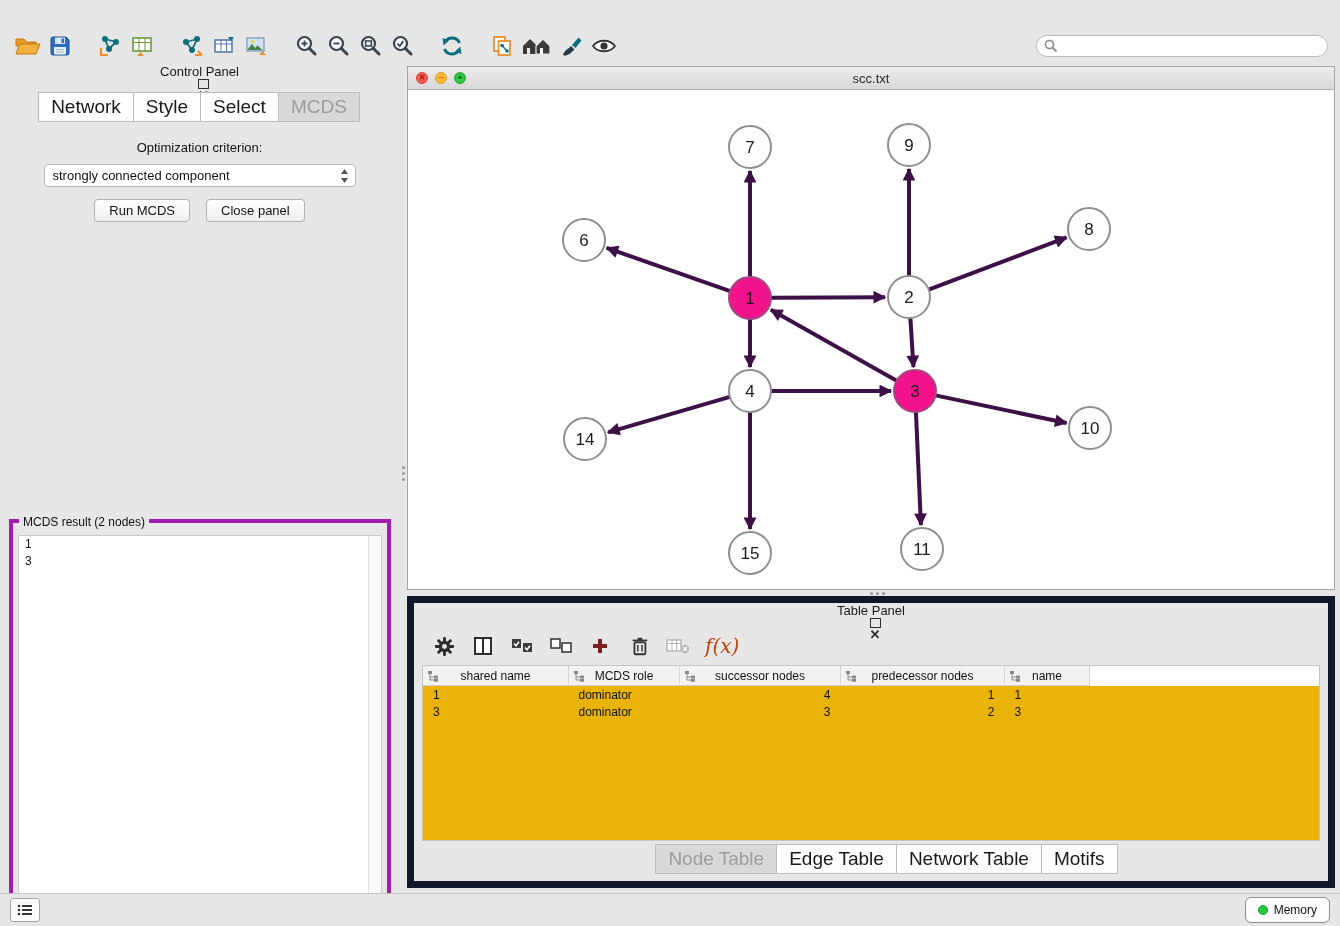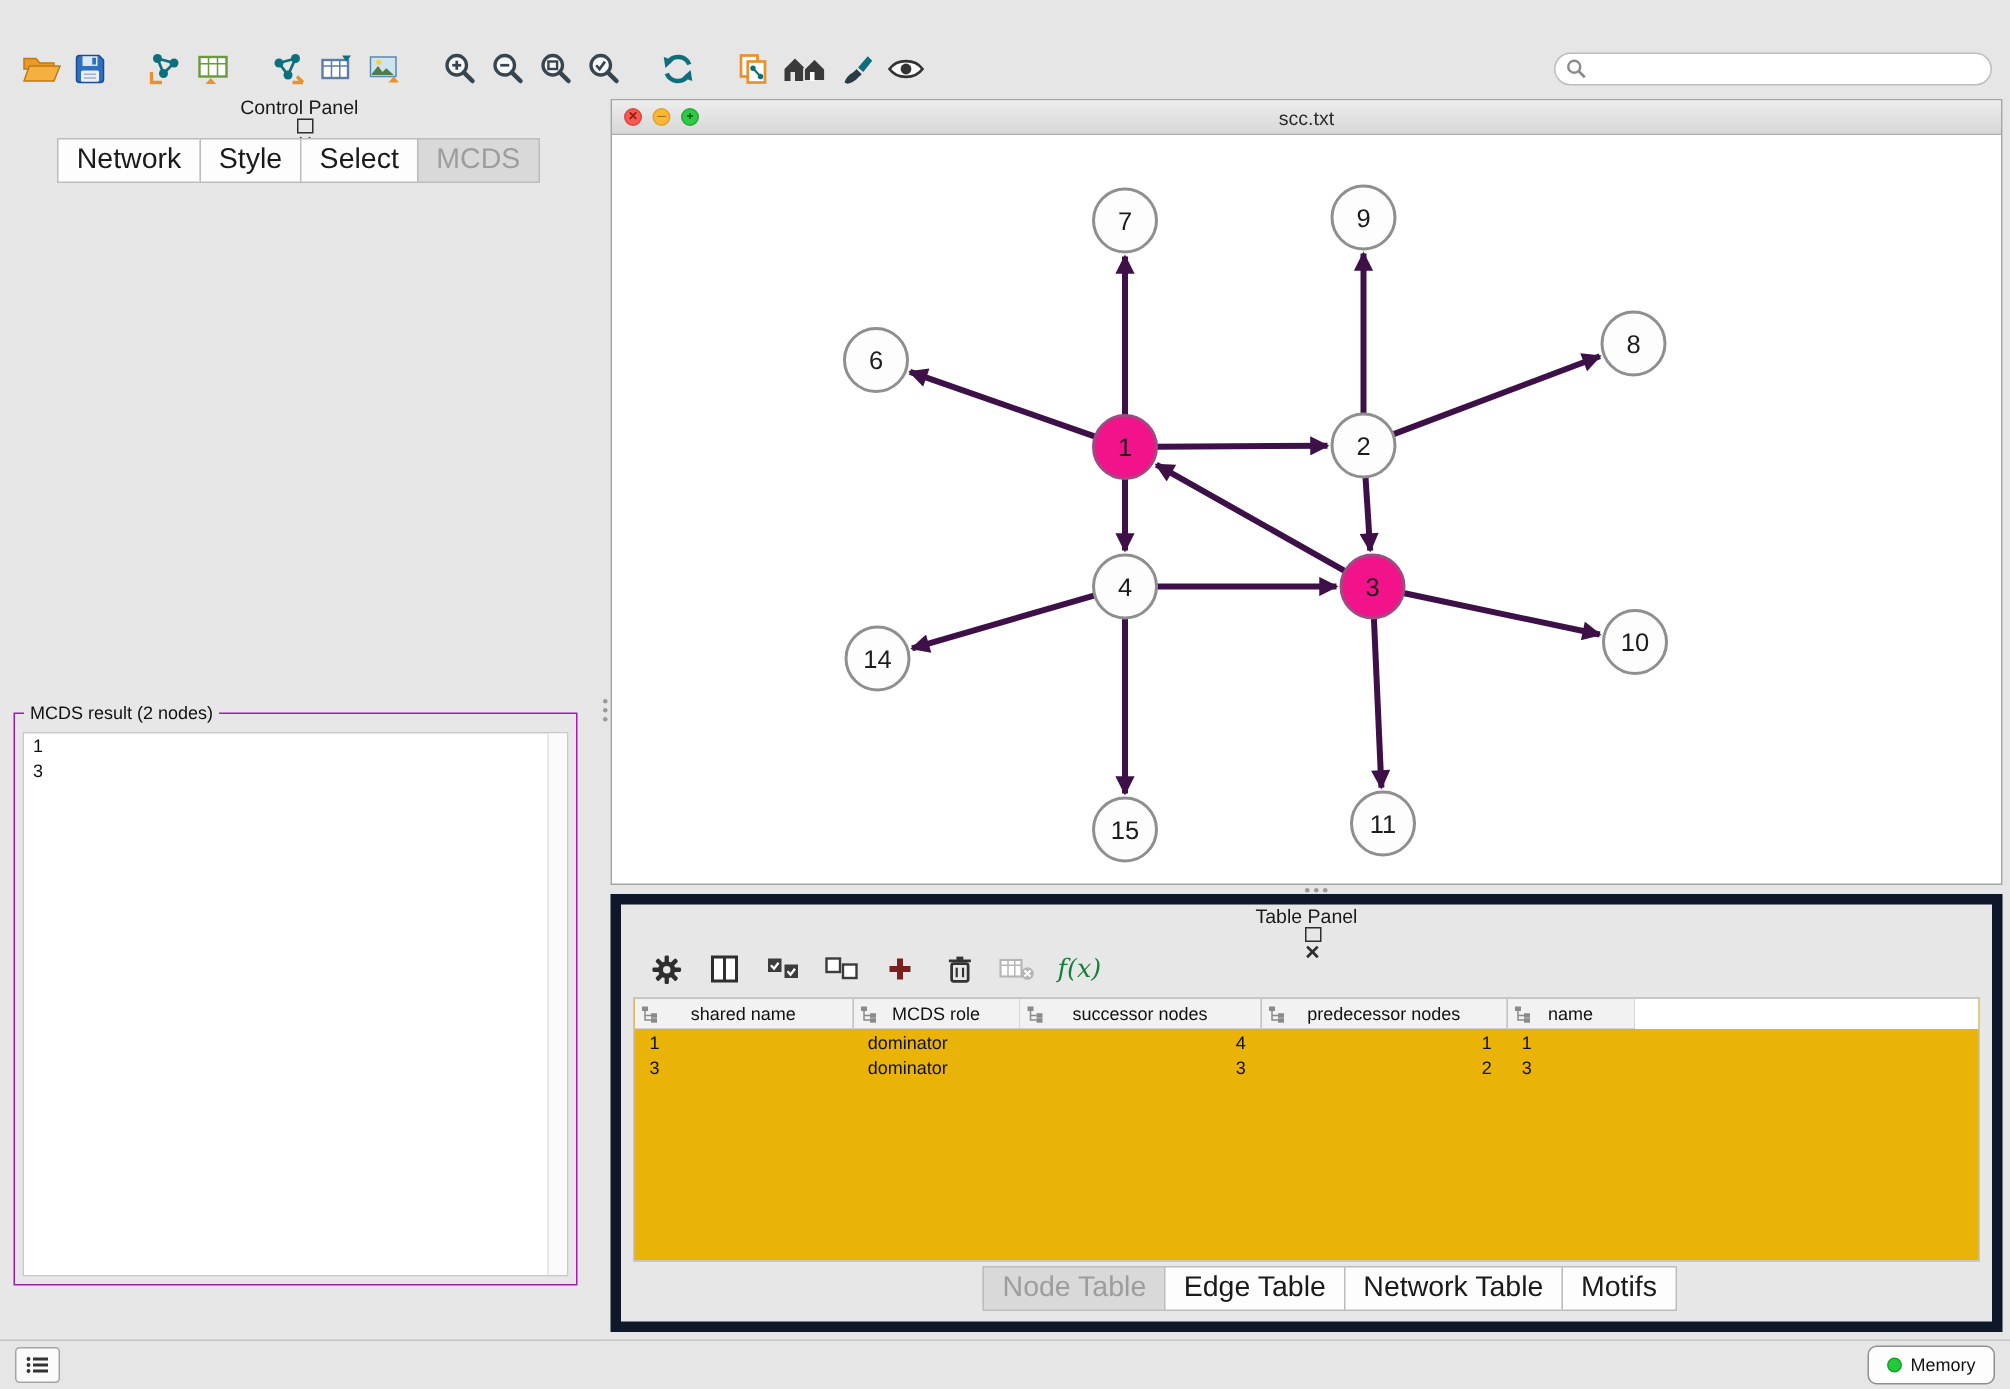--- a/index.html
+++ b/index.html
@@ -34,21 +34,21 @@
 
   
   .control-panel{position:absolute;left:0;top:64px;width:399px;height:829px;background:#e7e7e7;}
   .cp-tabs{display:flex;justify-content:center;margin-top:2px;}
   .cp-body{padding-top:18px;text-align:center;}
   .cp-label{font-size:13px;color:#111;margin-bottom:9px;}
   .cp-select{width:312px;height:23px;margin:0 auto;background:#fff;border:1px solid #b7b7b7;border-radius:4px;
     display:flex;align-items:center;padding:0 8px;box-sizing:border-box;font-size:13px;color:#111;position:relative;text-align:left;}
   .cp-select .arrows{position:absolute;right:6px;top:3px;}
   .cp-buttons{margin-top:12px;display:flex;justify-content:center;gap:16px;}
-  .groupbox{position:absolute;left:9px;top:411px;width:374px;height:380px;border:1px solid #a21caf;}
+  .groupbox{position:absolute;left:9px;top:455px;width:374px;height:380px;border:4px solid #a21caf;}
   .groupbox .legend{position:absolute;top:-8px;left:6px;background:#e7e7e7;padding:0 4px;font-size:12px;color:#111;}
   .listbox{position:absolute;left:5px;right:5px;top:12px;bottom:5px;background:#fff;border:1px solid #c9c9c9;text-align:left;}
   .listbox .scrolltrack{position:absolute;top:0;right:0;bottom:0;width:12px;background:#fafafa;border-left:1px solid #e2e2e2;}
   .list-item{font-size:12px;color:#111;padding:1px 6px;line-height:15px;}
 
   
   .v-splitter{position:absolute;left:399px;top:64px;width:8px;height:829px;display:flex;align-items:flex-start;justify-content:center;}
   .v-splitter .grip{margin-top:402px;width:3px;height:3px;border-radius:50%;background:#9a9a9a;
     box-shadow:0 6px 0 #9a9a9a,0 12px 0 #9a9a9a;}
   .h-splitter{position:absolute;left:407px;top:590px;width:928px;height:6px;display:flex;align-items:center;justify-content:center;gap:0;}
@@ -66,21 +66,21 @@
   .light.red{background:#f95951;border:1px solid #e0443c;color:#8e1a15;}
   .light.yellow{background:#fdb833;border:1px solid #dfa02c;color:#8a5d08;}
   .light.green{background:#30c844;border:1px solid #27a836;color:#0b5a15;}
   #graph-svg{position:absolute;left:0;top:22px;}
 
   
   .table-panel{position:absolute;left:407px;top:596px;width:928px;height:292px;background:#e7e7e7;
     border:7px solid #0f172a;box-sizing:border-box;}
   .tp-toolbar{height:34px;display:flex;align-items:center;padding:0 18px;gap:15px;}
   .tp-icon{display:flex;align-items:center;justify-content:center;min-width:24px;height:24px;}
-  .fx{font-family:"DejaVu Serif",serif;font-style:italic;font-size:17px;color:#15803d;}
+  .fx{font-family:"DejaVu Serif",serif;font-style:italic;font-size:20px;color:#c2410c;}
   .tp-table{position:absolute;left:8px;right:8px;top:62px;bottom:40px;background:#eab308;border:1px solid #c6c6c6;overflow:hidden;}
   .tp-table table{border-collapse:collapse;table-layout:fixed;width:100%;font-size:12px;}
   .tp-table th{position:relative;background:#f2f2f2;border-right:1px solid #d6d6d6;border-bottom:1px solid #cfcfcf;
     height:19px;font-weight:normal;color:#111;padding:0;}
   .tp-table th.filler{background:#fff;border-right:none;border-bottom:none;}
   .tp-table th .tree-ic{position:absolute;left:4px;top:4px;}
   .tp-table th .th-label{display:block;text-align:center;}
   .tp-table td{height:17px;padding:0 10px;color:#111;white-space:nowrap;overflow:hidden;}
   .tp-tabs{position:absolute;bottom:7px;left:16px;width:100%;display:flex;justify-content:center;}
 
@@ -248,20 +248,36 @@
           <span class="float-glyph"></span>
         </span>
       <span class="win-btn close-glyph">✕</span>
     </div>
     <div class="cp-tabs" id="cp-tabs">
         <span class="tab">Network</span>
         <span class="tab">Style</span>
         <span class="tab">Select</span>
         <span class="tab active">MCDS</span>
       </div>
+    <div class="cp-body">
+      <div class="cp-label">Optimization criterion:</div>
+      <div class="cp-select">
+        <span>strongly connected component</span>
+        <span class="arrows">
+          <svg width="9" height="16" viewBox="0 0 9 16">
+              <polygon points="4.5,1 8,6 1,6" fill="#555"></polygon>
+              <polygon points="4.5,15 8,10 1,10" fill="#555"></polygon>
+            </svg>
+        </span>
+      </div>
+      <div class="cp-buttons">
+        <button class="btn">Run MCDS</button>
+        <button class="btn">Close panel</button>
+      </div>
+    </div>
     <div class="groupbox">
       <span class="legend">MCDS result (2 nodes)</span>
       <div class="listbox" id="mcds-list">
         <div class="scrolltrack"></div>
       <div class="list-item">1</div>
           <div class="list-item">3</div>
         </div>
     </div>
   </div>
 

